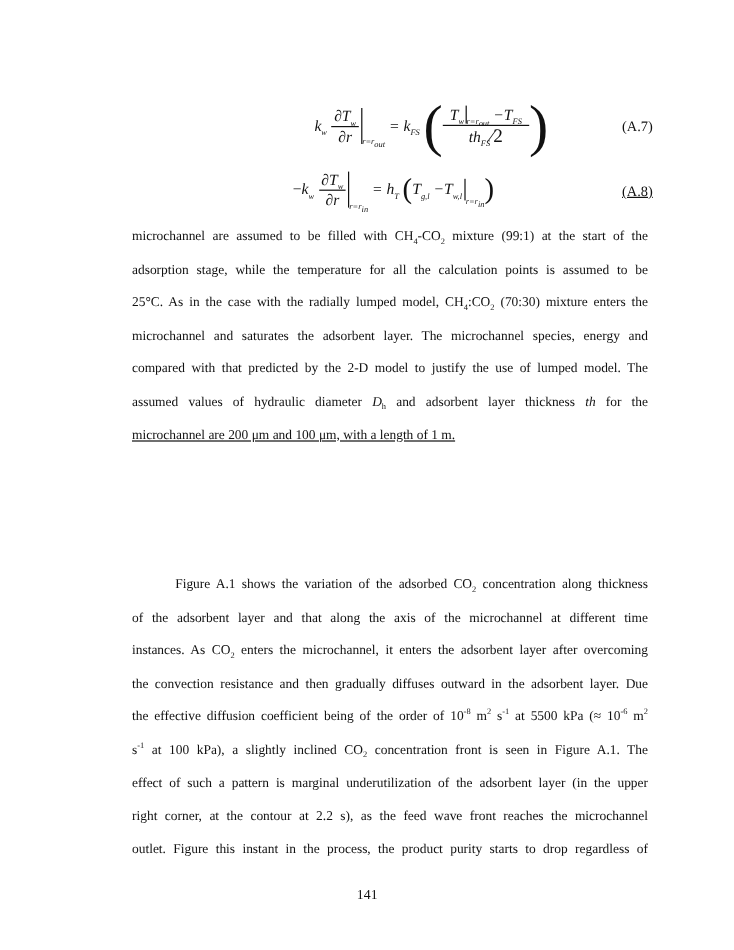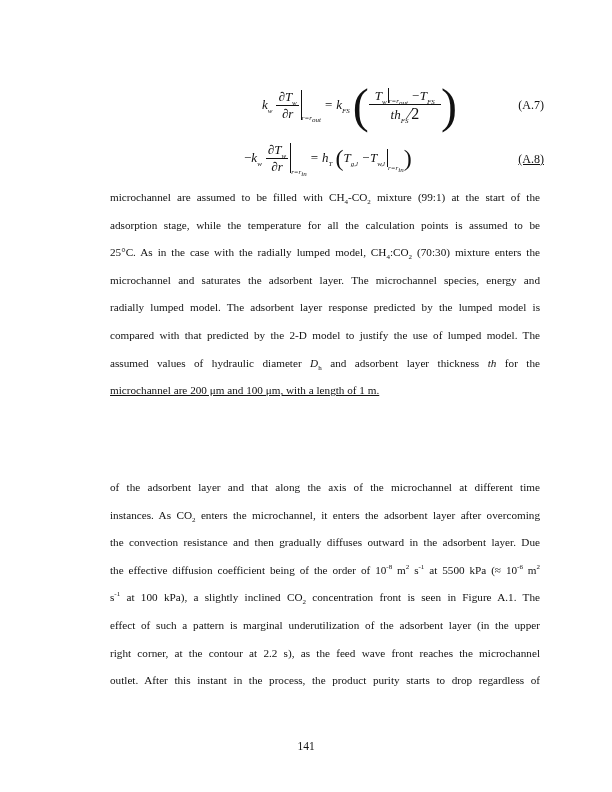--- a/index.html
+++ b/index.html
@@ -58,30 +58,30 @@
     <span class="s" style="align-self:flex-end; margin-bottom:6px;">r=r<sub>in</sub></span>
   <span class="paren" style="font-size:24px;">)</span>
 </div>
 <div class="eqnum" style="top:152px;text-decoration:underline;">(A.8)</div>
 
 <div class="para" style="top:184px;">
   <span class="line">microchannel are assumed to be filled with CH<sub>4</sub>-CO<sub>2</sub> mixture (99:1) at the start of the</span>
   <span class="line">adsorption stage, while the temperature for all the calculation points is assumed to be</span>
   <span class="line">25°C. As in the case with the radially lumped model, CH<sub>4</sub>:CO<sub>2</sub> (70:30) mixture enters the</span>
   <span class="line">microchannel and saturates the adsorbent layer. The microchannel species, energy and</span>
-  <span class="line">radially lumped model. The adsorbent layer response predicted by the lumped model is</span>
   <span class="line">compared with that predicted by the 2-D model to justify the use of lumped model. The</span>
   <span class="line">assumed values of hydraulic diameter <i>D</i><sub>h</sub> and adsorbent layer thickness <i>th</i> for the</span>
   <span class="line last">microchannel are 200 μm and 100 μm, with a length of 1 m.</span>
 </div>
 
 <div class="para" style="top:474px;">
+  <span class="line indent">Figure A.1 shows the variation of the adsorbed CO<sub>2</sub> concentration along thickness</span>
   <span class="line">of the adsorbent layer and that along the axis of the microchannel at different time</span>
   <span class="line">instances. As CO<sub>2</sub> enters the microchannel, it enters the adsorbent layer after overcoming</span>
   <span class="line">the convection resistance and then gradually diffuses outward in the adsorbent layer. Due</span>
   <span class="line">the effective diffusion coefficient being of the order of 10<sup>-8</sup> m<sup>2</sup> s<sup>-1</sup> at 5500 kPa (≈ 10<sup>-6</sup> m<sup>2</sup></span>
   <span class="line">s<sup>-1</sup> at 100 kPa), a slightly inclined CO<sub>2</sub> concentration front is seen in Figure A.1. The</span>
   <span class="line">effect of such a pattern is marginal underutilization of the adsorbent layer (in the upper</span>
   <span class="line">right corner, at the contour at 2.2 s), as the feed wave front reaches the microchannel</span>
-  <span class="line">outlet. After this instant in the process, the product purity starts to drop regardless of</span>
+  <span class="line">outlet. Figure this instant in the process, the product purity starts to drop regardless of</span>
 </div>
 
 <div class="pagenum">141</div>
 
 </body></html>

